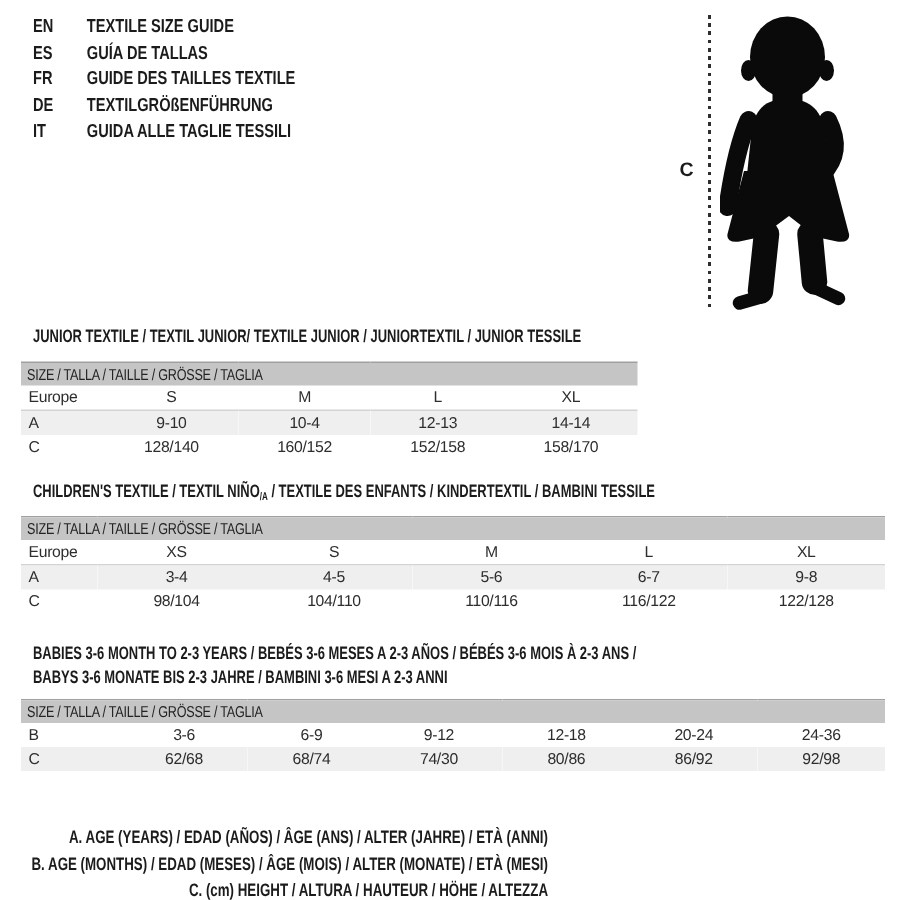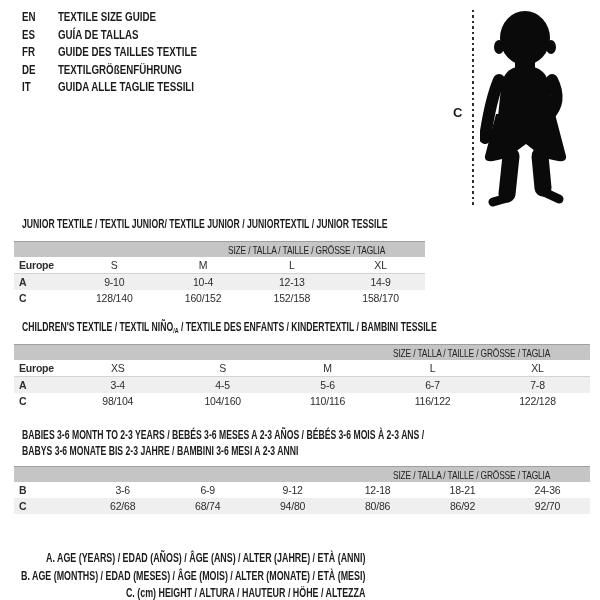--- a/index.html
+++ b/index.html
@@ -28,25 +28,25 @@
   #title-babies { top:427px; line-height:16px; }
   .subscr { font-size:0.62em; vertical-align:-0.3em; }
 
   
   .size-table { position:absolute; border-collapse:collapse; table-layout:fixed;
                 font-size:10.5px; letter-spacing:-0.2px; color:#2d2d2d; }
   #table-junior   { left:14px; top:241px; width:411px; }
   #table-children { left:14px; top:344px; width:576px; }
   #table-babies   { left:14px; top:466px; width:576px; }
   .size-table td { padding:0; height:16px; text-align:center; overflow:hidden; white-space:nowrap; }
-  .band-row td { background:var(--band,#c5c5c5); text-align:right; height:15px;
+  .band-row td { background:var(--band,#c5c5c5); text-align:left; height:15px;
                  border-top:1px solid #a0a0a0; color:#232323; }
   .band-row td span { display:inline-block; padding-left:5px; transform:scaleX(0.8);
                       transform-origin:0 50%; white-space:nowrap; }
-  .row-label { text-align:left !important; padding-left:5px !important;font-weight:bold; }
+  .row-label { text-align:left !important; padding-left:5px !important; }
   tr.stripe td { background:var(--stripe,#efefef); }
   tr.hdr td { border-bottom:1px solid #d3d3d3; }
 
   
   .legend { position:absolute; left:21px; top:550px; font-weight:700; font-size:12px;text-align:right; }
   .legend-line { line-height:17.6px; white-space:nowrap; transform:scaleX(0.74);
                  transform-origin:0 0; }
 </style>
 </head>
 <body>
@@ -115,21 +115,21 @@
       <td>S</td>
       <td>M</td>
       <td>L</td>
       <td>XL</td>
     </tr>
     <tr class="stripe">
       <td class="row-label">A</td>
       <td>9-10</td>
       <td>10-4</td>
       <td>12-13</td>
-      <td>14-9</td>
+      <td>14-14</td>
     </tr>
     <tr>
       <td class="row-label">C</td>
       <td>128/140</td>
       <td>160/152</td>
       <td>152/158</td>
       <td>158/170</td>
     </tr>
   </tbody>
     </table>
@@ -157,26 +157,26 @@
       <td>M</td>
       <td>L</td>
       <td>XL</td>
     </tr>
     <tr class="stripe">
       <td class="row-label">A</td>
       <td>3-4</td>
       <td>4-5</td>
       <td>5-6</td>
       <td>6-7</td>
-      <td>7-8</td>
+      <td>9-8</td>
     </tr>
     <tr>
       <td class="row-label">C</td>
       <td>98/104</td>
-      <td>104/160</td>
+      <td>104/110</td>
       <td>110/116</td>
       <td>116/122</td>
       <td>122/128</td>
     </tr>
   </tbody>
     </table>
 
   <div class="section-title" id="title-babies">
     <div>BABIES 3-6 MONTH TO 2-3 YEARS / BEBÉS 3-6 MESES A 2-3 AÑOS / BÉBÉS 3-6 MOIS À 2-3 ANS /</div>
     <div>BABYS 3-6 MONATE BIS 2-3 JAHRE / BAMBINI 3-6 MESI A 2-3 ANNI</div>
@@ -194,31 +194,31 @@
     <tbody>
         <tr class="band-row">
       <td colspan="7"><span>SIZE / TALLA / TAILLE / GRÖSSE / TAGLIA</span></td>
     </tr>
     <tr>
       <td class="row-label">B</td>
       <td>3-6</td>
       <td>6-9</td>
       <td>9-12</td>
       <td>12-18</td>
-      <td>18-21</td>
+      <td>20-24</td>
       <td>24-36</td>
     </tr>
     <tr class="stripe">
       <td class="row-label">C</td>
       <td>62/68</td>
       <td>68/74</td>
-      <td>94/80</td>
+      <td>74/30</td>
       <td>80/86</td>
       <td>86/92</td>
-      <td>92/70</td>
+      <td>92/98</td>
     </tr>
   </tbody>
     </table>
 
   <div class="legend">
     <div class="legend-line">A. AGE (YEARS) / EDAD (AÑOS) / ÂGE (ANS) / ALTER (JAHRE) / ETÀ (ANNI)</div>
     <div class="legend-line">B. AGE (MONTHS) / EDAD (MESES) / ÂGE (MOIS) / ALTER (MONATE) / ETÀ (MESI)</div>
     <div class="legend-line">C. (cm) HEIGHT / ALTURA / HAUTEUR / HÖHE / ALTEZZA</div>
   </div>
 

